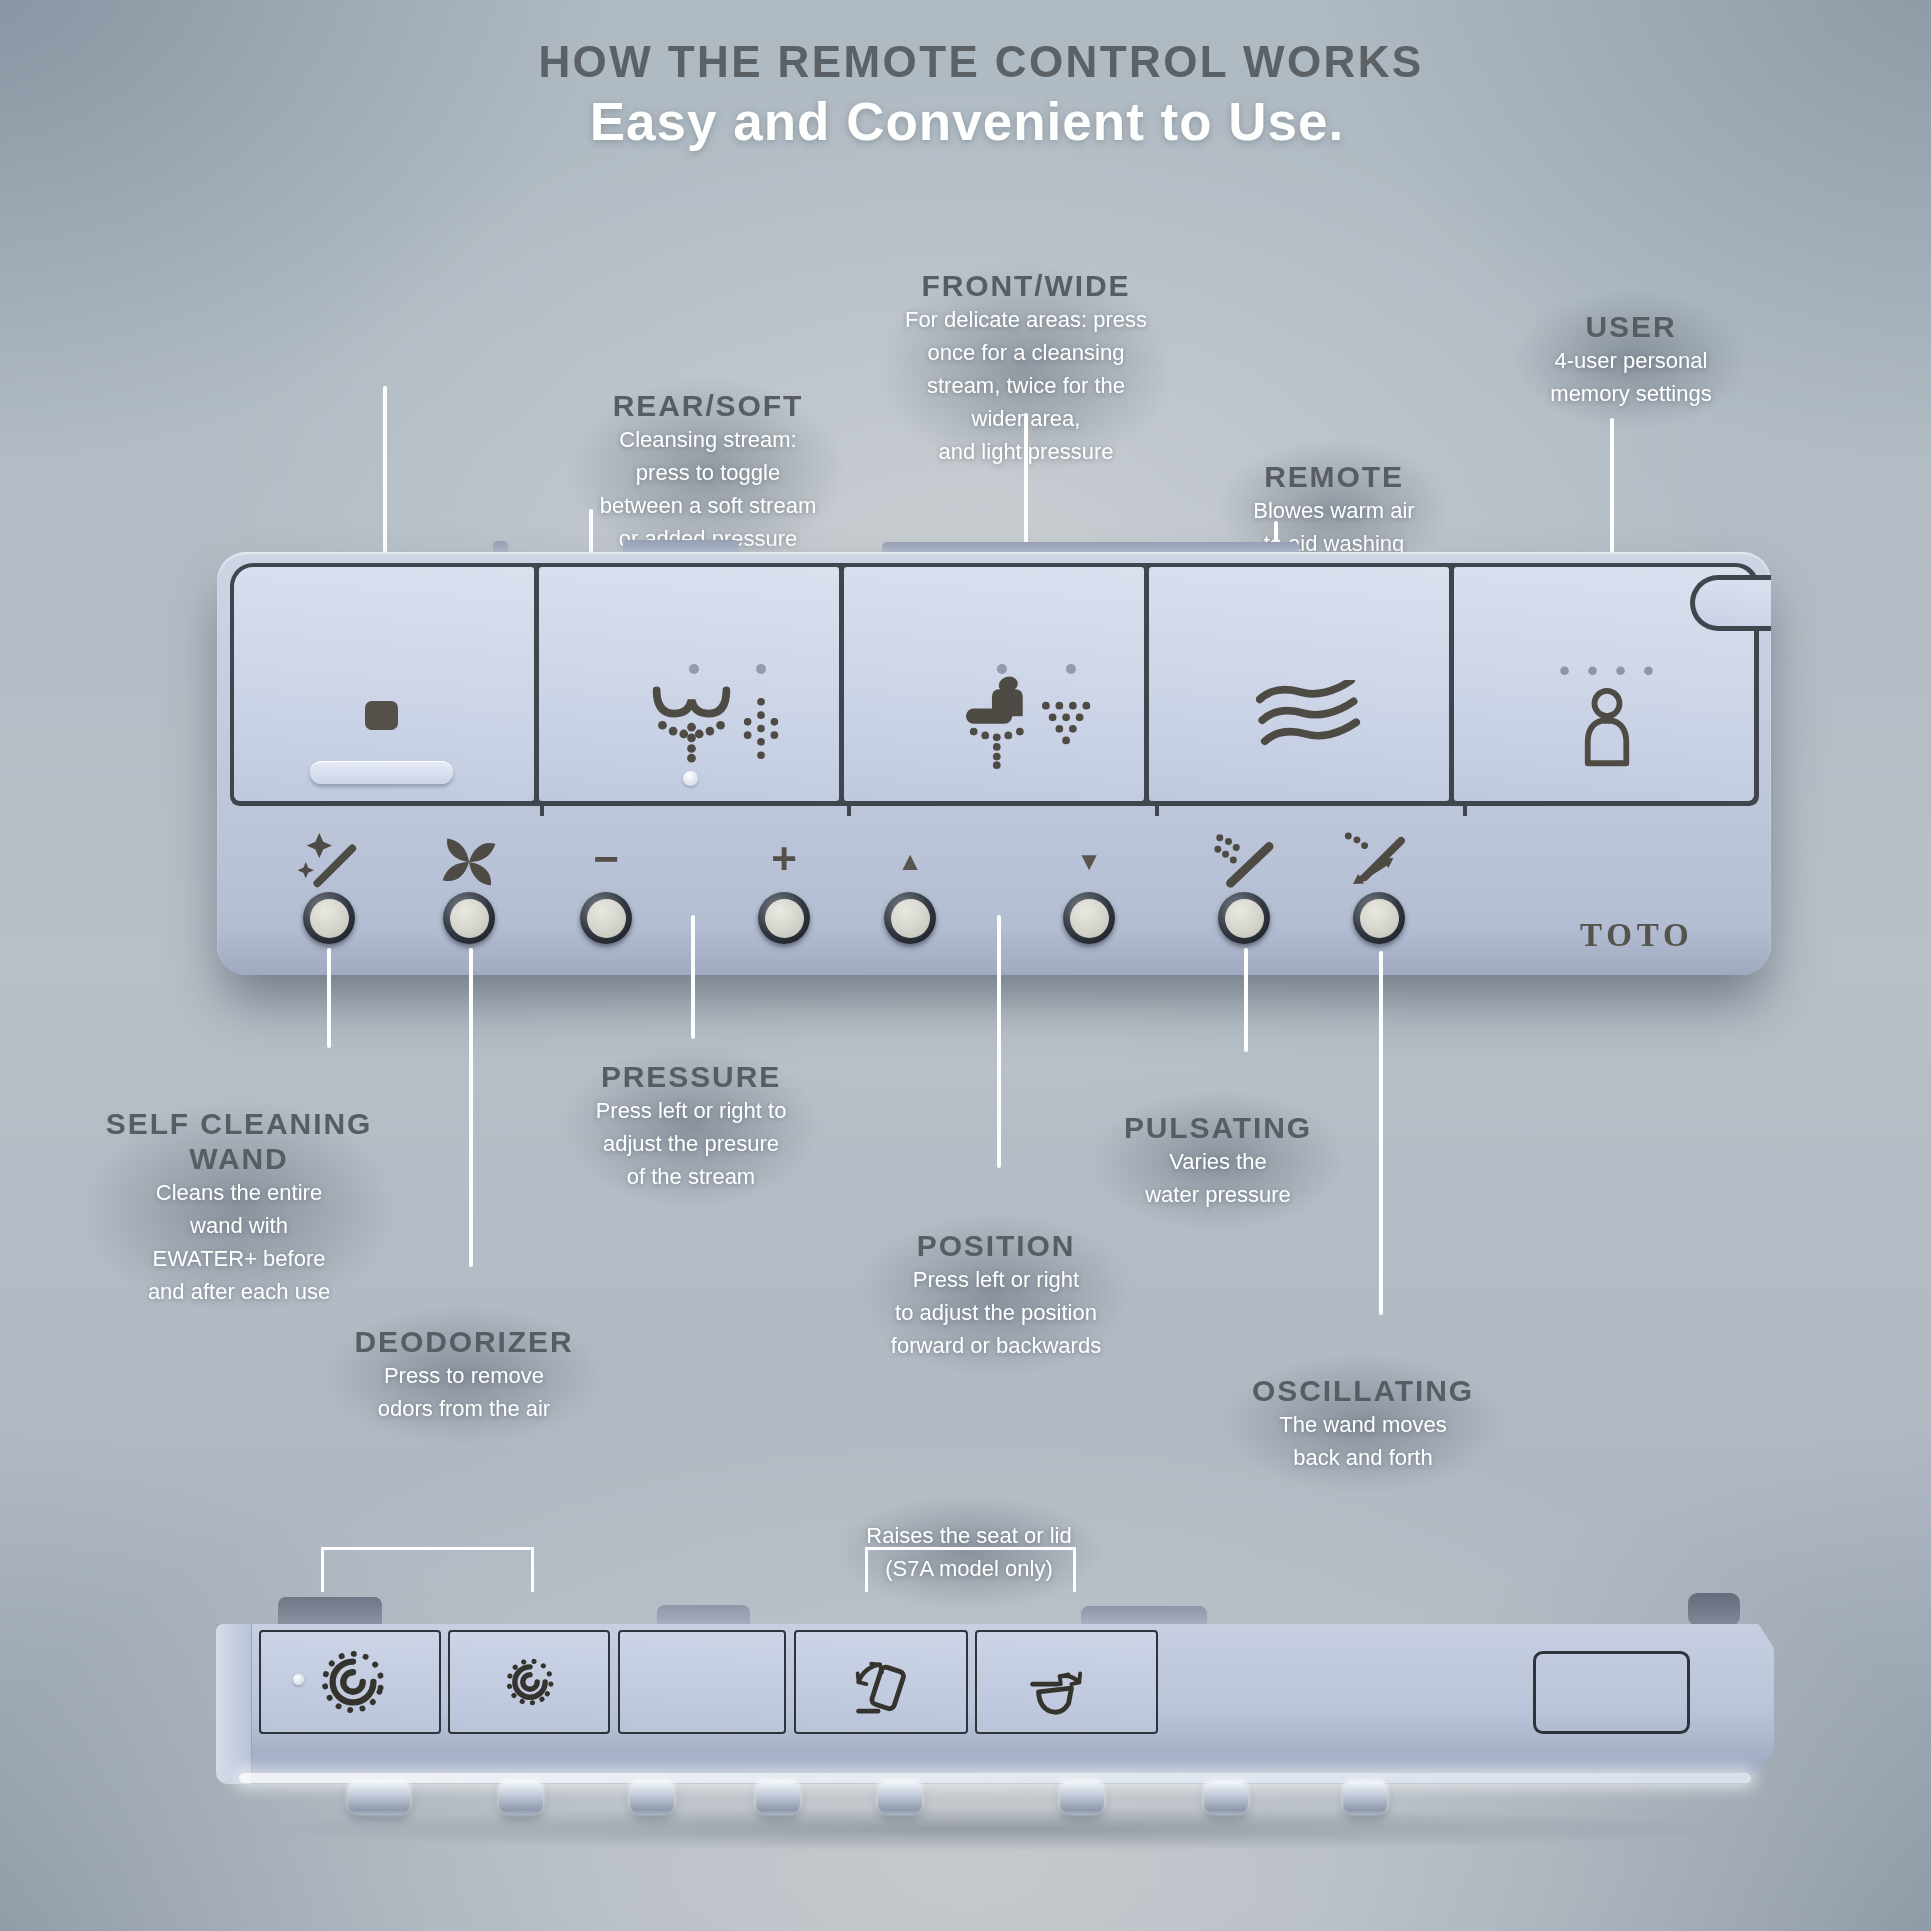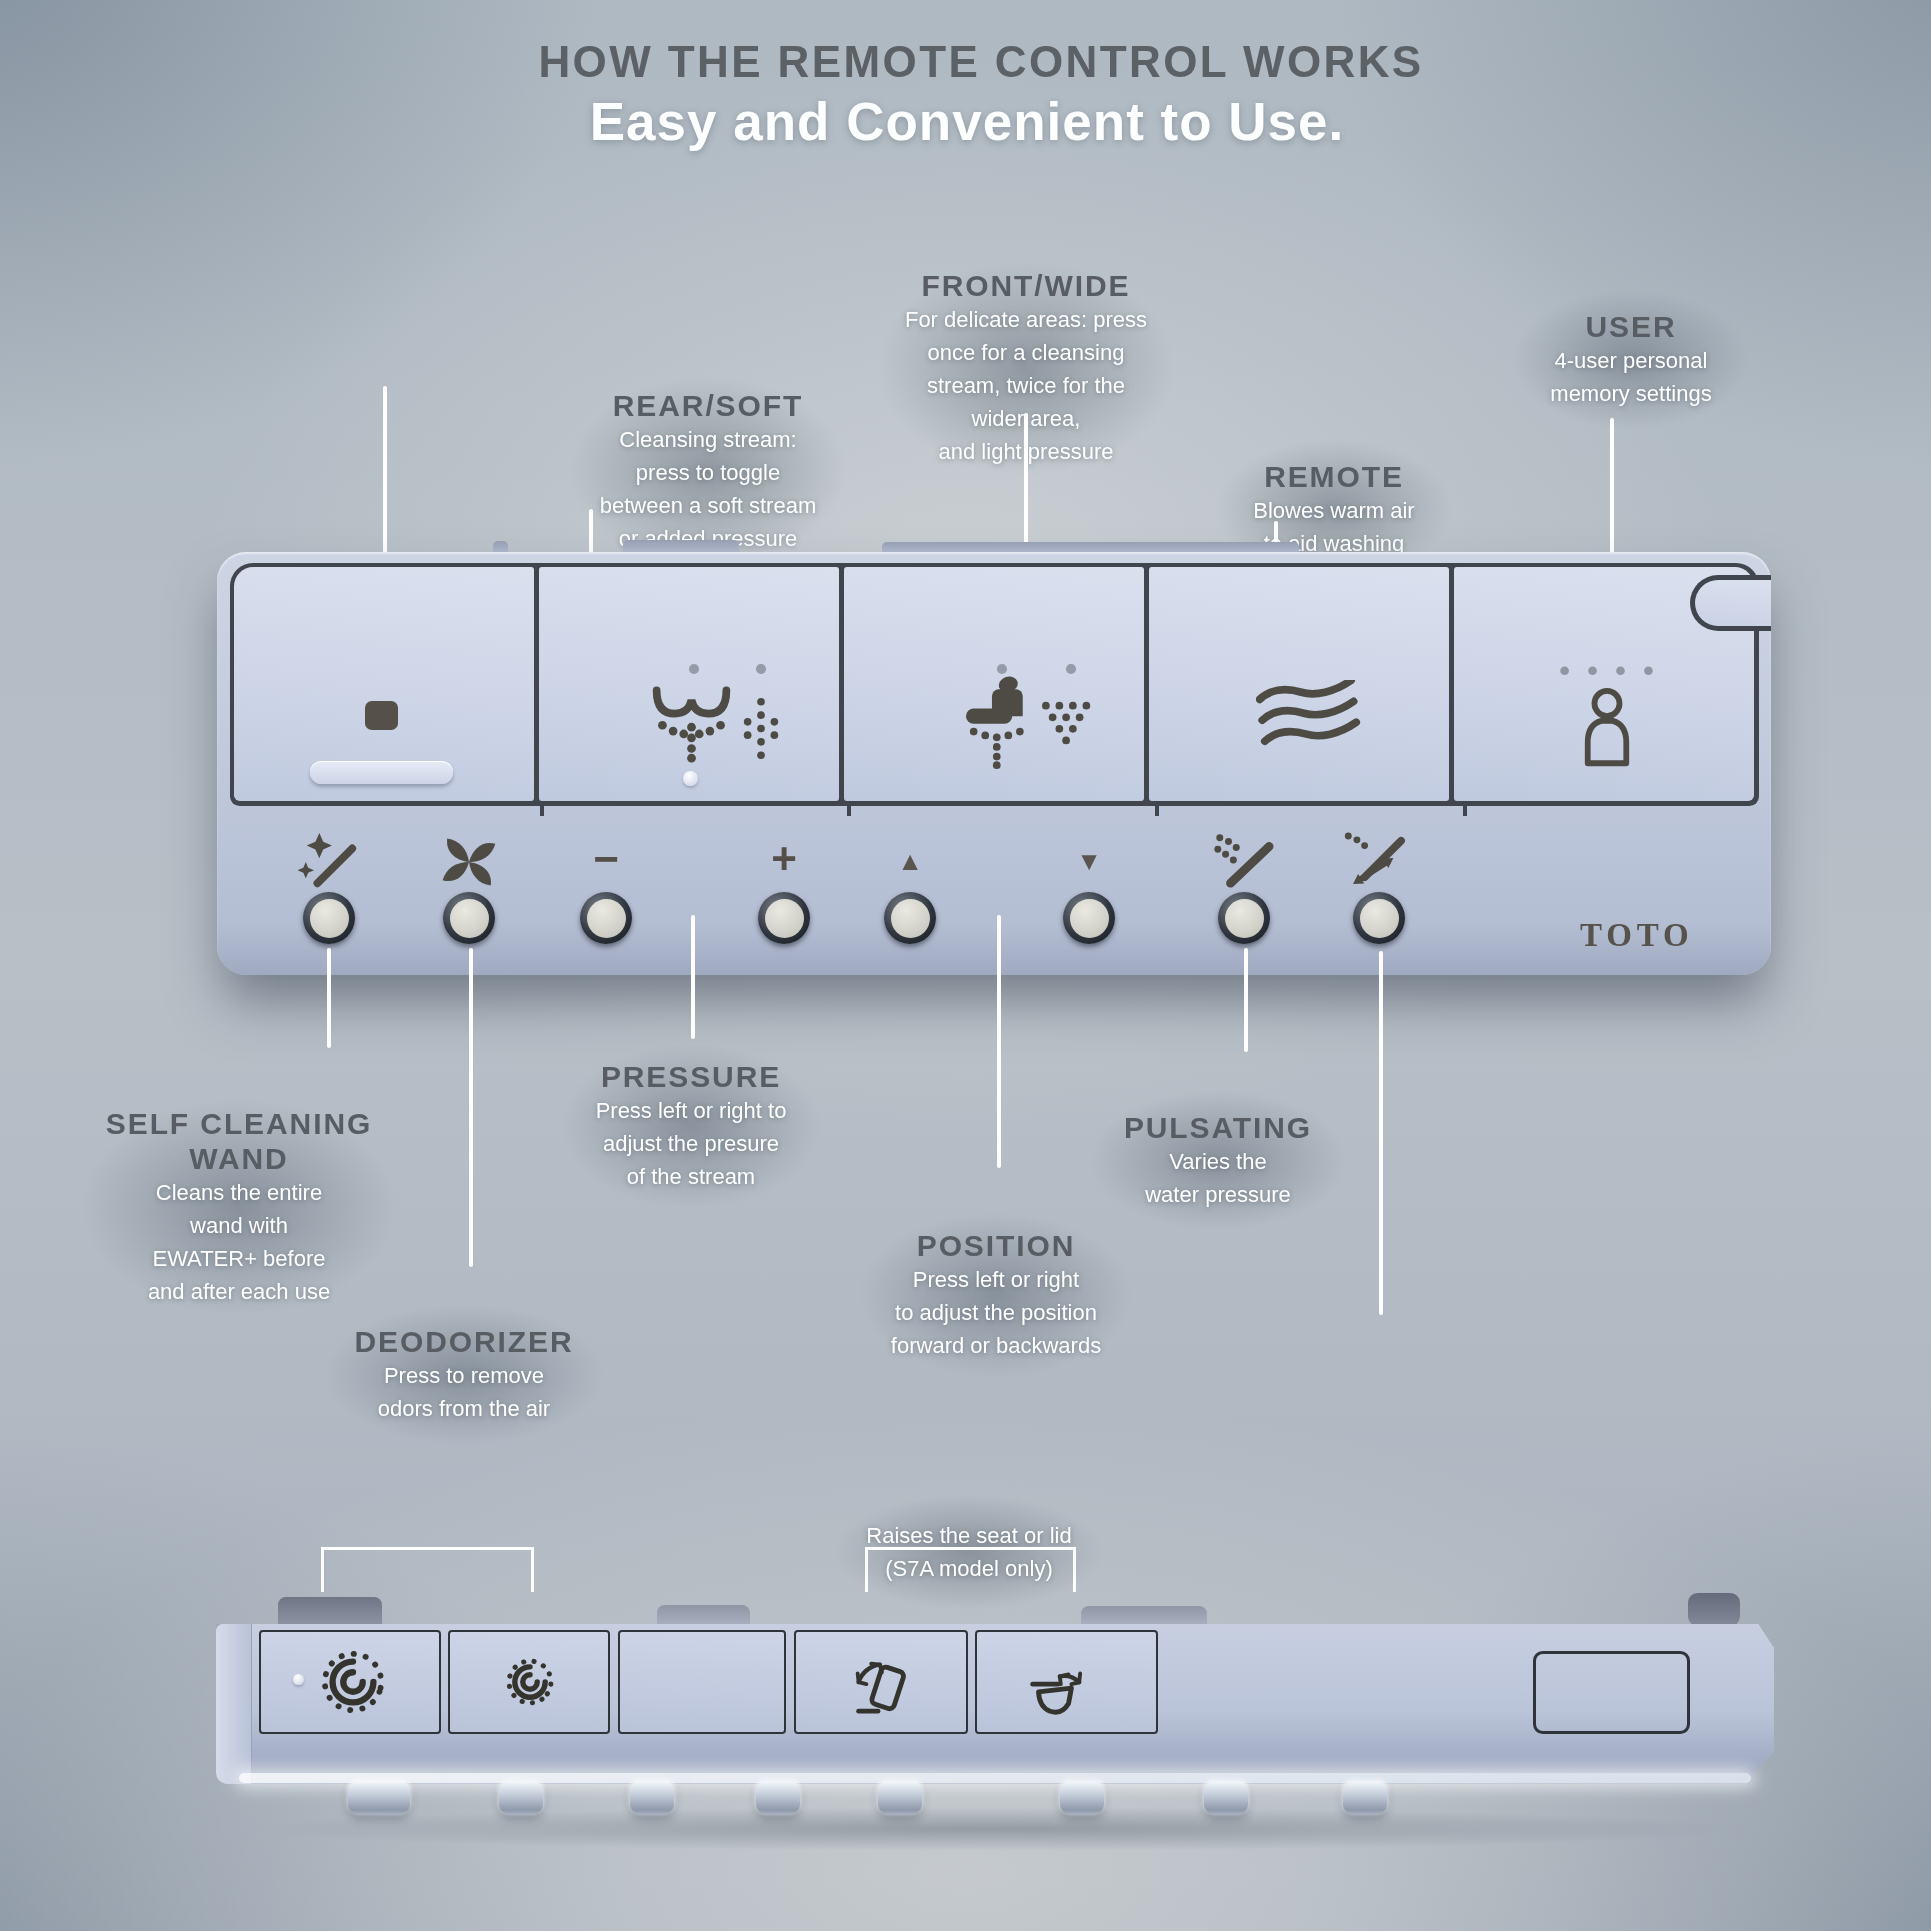--- a/index.html
+++ b/index.html
@@ -343,20 +343,25 @@
     <div class="ct">POSITION</div>
     <div class="cl">Press left or right</div>
     <div class="cl">to adjust the position</div>
     <div class="cl">forward or backwards</div>
   </div>
   <div class="callout" style="left:1218px;top:1062px;">
     <div class="ct">PULSATING</div>
     <div class="cl">Varies the</div>
     <div class="cl">water pressure</div>
   </div>
+  <div class="callout" style="left:1363px;top:1325px;">
+    <div class="ct">OSCILLATING</div>
+    <div class="cl">The wand moves</div>
+    <div class="cl">back and forth</div>
+  </div>
 
   <div class="callout" style="left:969px;top:1471px;">
     <div class="cl">Raises the seat or lid</div>
     <div class="cl">(S7A model only)</div>
   </div>
   <div class="bracket" style="left:321px;top:1547px;width:207px;"></div>
   <div class="bracket" style="left:865px;top:1547px;width:205px;"></div>
 
   <div class="sshadow"></div>
   <div class="tab" style="left:278px;top:1597px;width:104px;height:29px;background:linear-gradient(180deg,#6f7787,#8d95a4);"></div>

